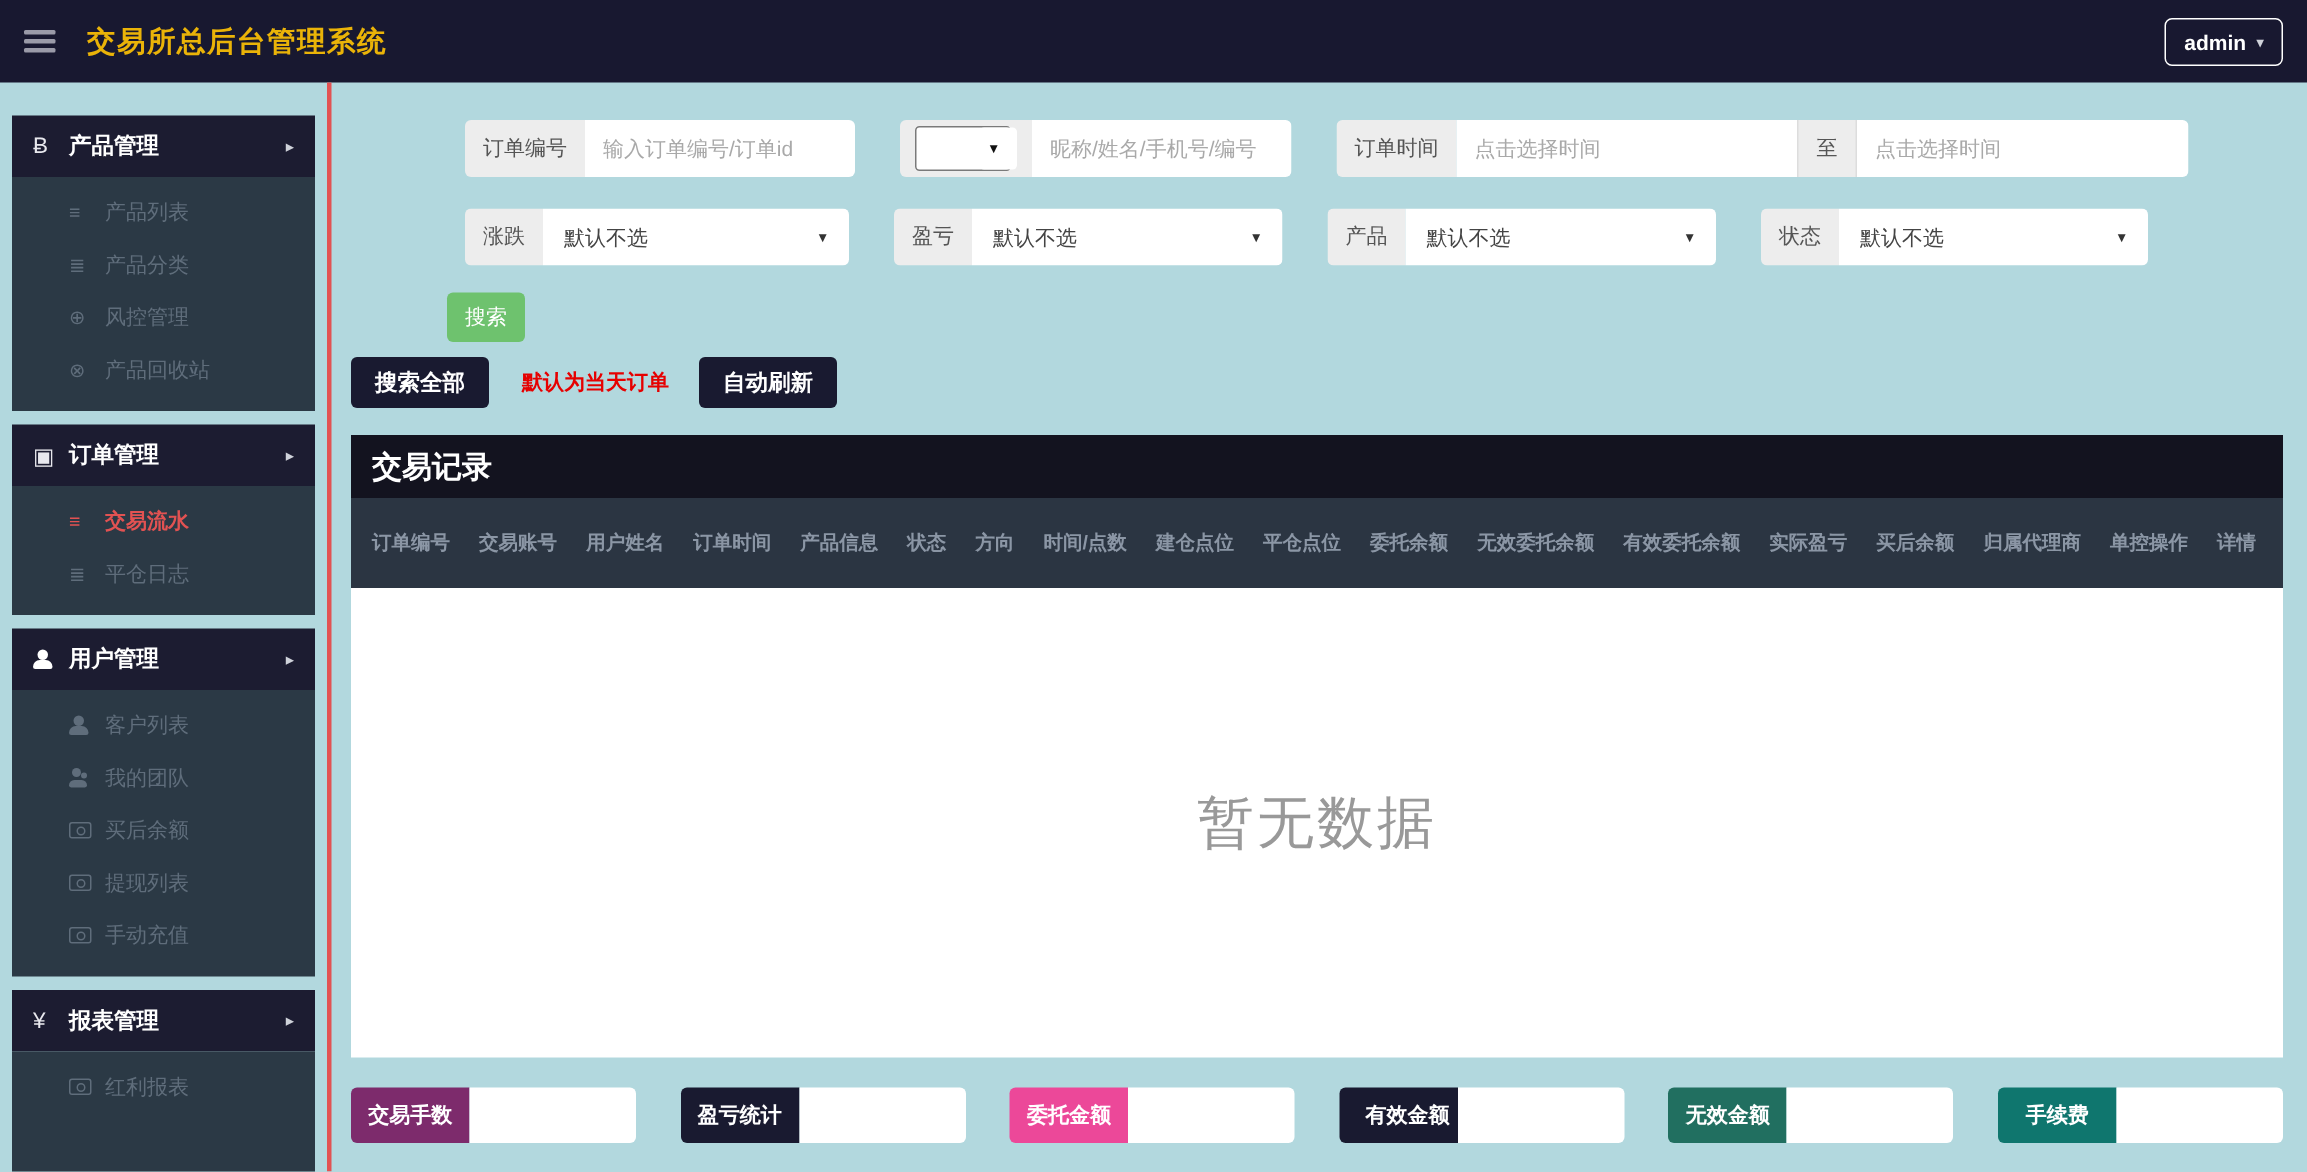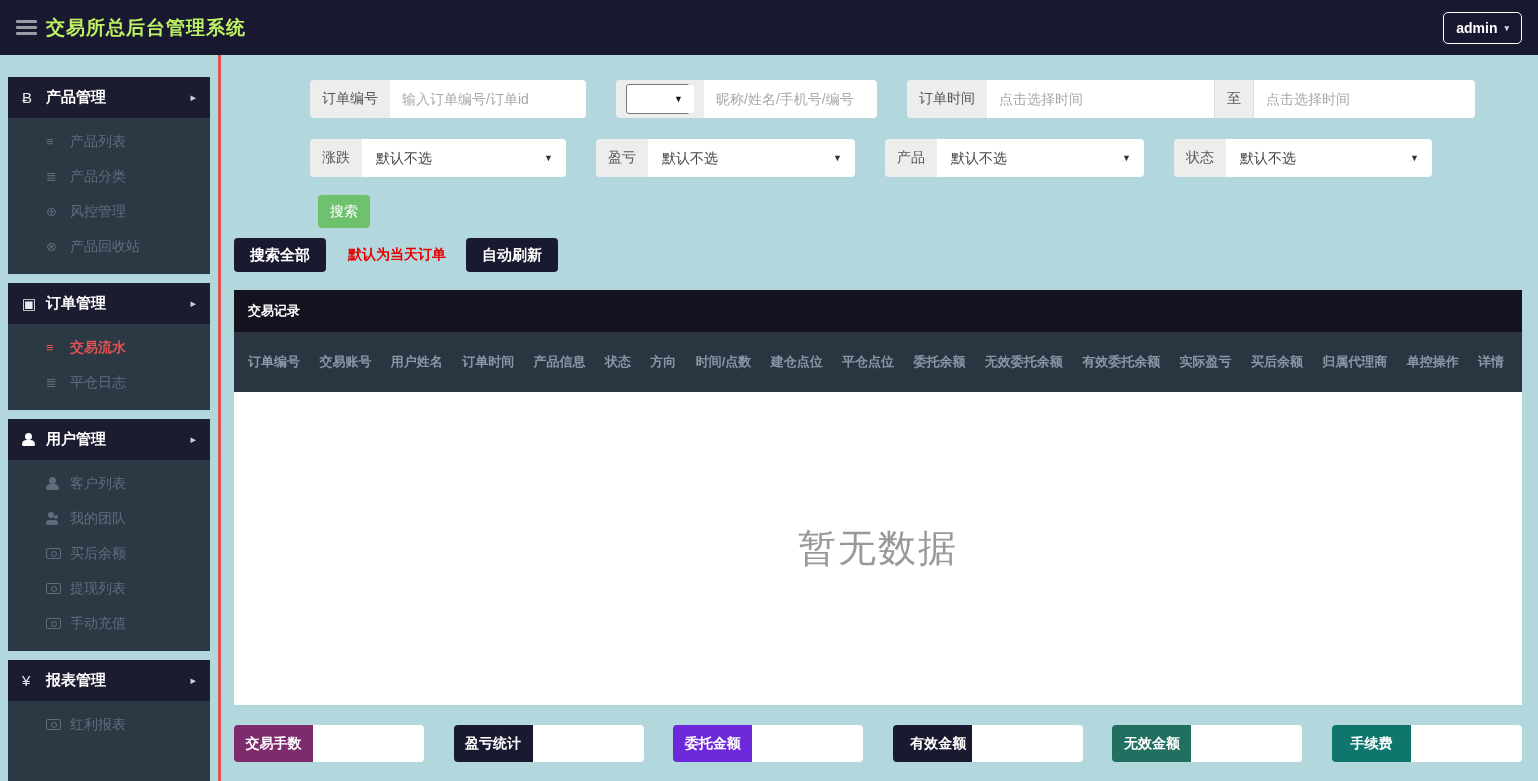--- a/index.html
+++ b/index.html
@@ -16,21 +16,21 @@
   
   .topbar{
     position:absolute; top:0; left:0; width:100%; height:55px;
     background:var(--topbar); display:flex; align-items:center; padding:0 16px;
   }
   .hamburger-wrap{width:30px; display:flex; align-items:center; cursor:pointer;}
   .icon-hamburger{
     width:21px; height:3px; background:#9a9aa8; display:inline-block; border-radius:1px;
     box-shadow:0 -6px 0 #9a9aa8, 0 6px 0 #9a9aa8;
   }
-  .topbar-title{color:#bef264; font-size:19px; font-weight:bold; letter-spacing:1px;}
+  .topbar-title{color:#eab308; font-size:19px; font-weight:bold; margin-left:12px; letter-spacing:1px;}
   .topbar-spacer{flex:1;}
   .user-btn{
     border:1px solid #fff; border-radius:5px; color:#fff; background:transparent;
     font-size:14px; font-weight:bold; padding:7px 12px; cursor:pointer;
     display:flex; align-items:center; gap:7px;
   }
   .user-btn .caret{font-size:9px; color:#cfd2da;}
   
   .sidebar{position:absolute; top:77px; left:8px; width:202px;}
   .menu-section{margin-bottom:9px;}
@@ -82,35 +82,35 @@
   .sel .caret{position:absolute; right:13px; top:50%; transform:translateY(-50%); font-size:9px; color:#333; pointer-events:none;}
   .customer-label{background:#ededed; display:flex; align-items:center; padding:0 14px 0 10px;}
   .customer-sel{position:relative; background:#fff; border:1px solid #7a7a7a; border-radius:3px; height:30px; width:64px;padding-left:42px;}
   .customer-sel select{
     appearance:none; -webkit-appearance:none; width:100%; height:28px; border:none; outline:none;
     background:#fff; font-size:13px; font-weight:bold; color:#111; padding:0 18px 0 7px;
     font-family:inherit; cursor:pointer; border-radius:3px;
   }
   .customer-sel .caret{position:absolute; right:6px; top:50%; transform:translateY(-50%); font-size:9px; color:#111; pointer-events:none;}
   .search-btn{
-    position:absolute; top:140px; left:84px; width:52px; height:33px;
+    position:absolute; top:140px; left:64px; width:52px; height:33px;
     background:var(--green); color:#fff; border:none; border-radius:4px;
     font-size:14px; cursor:pointer; font-family:inherit;
   }
   .action-row{position:absolute; top:183px; left:0; display:flex; align-items:center;}
   .dark-btn{
     background:var(--dark-btn); color:#fff; border:none; border-radius:4px;
     height:34px; padding:0 16px; font-size:15px; font-weight:bold; cursor:pointer; font-family:inherit;
   }
   .note-red{color:var(--note-red); font-size:14px; font-weight:bold; margin:0 20px 0 22px;}
   
   .panel{position:absolute; top:235px; left:0; width:1288px;}
   .panel-header{
     background:var(--panel-header); color:#fff; height:42px; display:flex;
-    align-items:center; padding:16px 14px; font-size:13px; font-weight:bold;
+    align-items:center; padding:16px 14px; font-size:20px; font-weight:bold;
   }
   .columns-row{
     background:var(--column-row); min-height:60px; display:flex; align-items:center;
     justify-content:space-between; padding:0 18px 0 14px;
   }
   .col-cell{color:#8b96a5; font-size:13px; font-weight:bold; white-space:nowrap;}
   .col-cell:first-child{width:52px; white-space:normal; line-height:1.5;}
   .table-body{
     background:#fff; height:313px; display:flex; align-items:center; justify-content:center;
   }
@@ -227,21 +227,21 @@
     </div>
   </div>
 
 <div class="red-divider"></div>
 
 <div class="main">
 
   <div class="filter-row row1">
     <div class="fgroup">
       <span class="flabel">订单编号</span>
-      <input style="width: 196px;" placeholder="输入订单编号/订单id">
+      <input style="width: 180px;" placeholder="输入订单编号/订单id">
     </div>
     <div class="fgroup">
       <span class="flabel customer-label">
         <span class="customer-sel">
           <select>
             <option>客户</option>
           </select>
           <span class="caret">▼</span>
         </span>
       </span>
@@ -324,21 +324,21 @@
   <div class="stats-row" id="stats-row">
       <div class="stat">
         <div class="stat-label" style="background: rgb(125, 43, 108);">交易手数</div>
         <div class="stat-value"></div>
       </div>
       <div class="stat">
         <div class="stat-label" style="background: rgb(25, 26, 48);">盈亏统计</div>
         <div class="stat-value"></div>
       </div>
       <div class="stat">
-        <div class="stat-label" style="background: #6d28d9;">委托金额</div>
+        <div class="stat-label" style="background: #ec4899;">委托金额</div>
         <div class="stat-value"></div>
       </div>
       <div class="stat">
         <div class="stat-label" style="background: rgb(25, 26, 48); padding-left: 12px;">有效金额</div>
         <div class="stat-value"></div>
       </div>
       <div class="stat">
         <div class="stat-label" style="background: rgb(33, 111, 96);">无效金额</div>
         <div class="stat-value"></div>
       </div>

